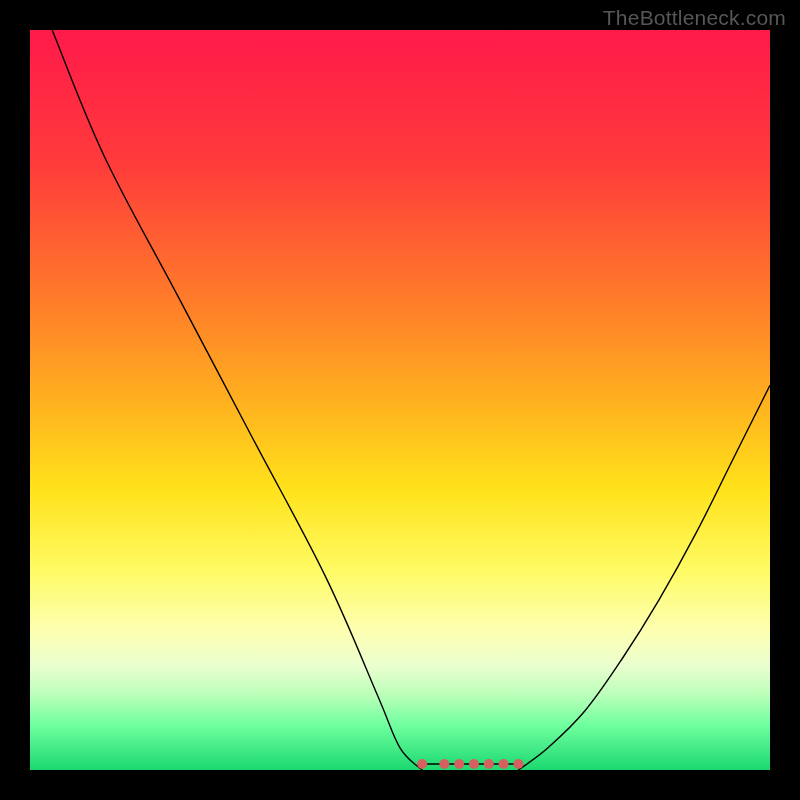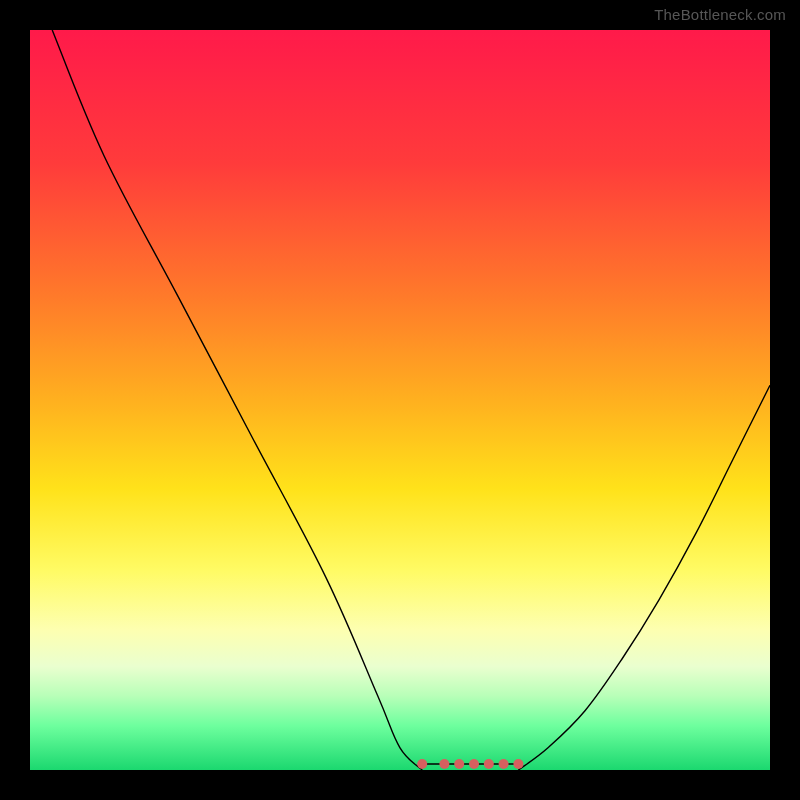--- a/index.html
+++ b/index.html
@@ -1,18 +1,18 @@
 <!DOCTYPE html>
 <html><head>
 <meta charset="utf-8">
 <style>
   * { margin: 0; padding: 0; box-sizing: border-box; }
   body { width: 800px; height: 800px; overflow: hidden; font-family: Arial, sans-serif; }
   .container { width: 800px; height: 800px; position: relative; background: #000; }
-  .watermark { position: absolute; top: 6px; right: 14px; color: #575757; font-size: 15px; font-weight: 500; letter-spacing: 0.2px; z-index: 10; }
+  .watermark { position: absolute; top: 6px; right: 14px; color: #575757; font-size: 21px; font-weight: 500; letter-spacing: 0.2px; z-index: 10; }
   .plot-area { position: absolute; left: 30px; top: 30px; width: 740px; height: 740px; background: linear-gradient(to bottom,
       #ff1a4a 0%,
       #ff3b3b 18%,
       #ff7a2a 36%,
       #ffb01f 50%,
       #ffe21a 62%,
       #fffb64 73%,
       #fdffb0 81%,
       #eaffcf 86%,
       #b8ffb8 90%,

